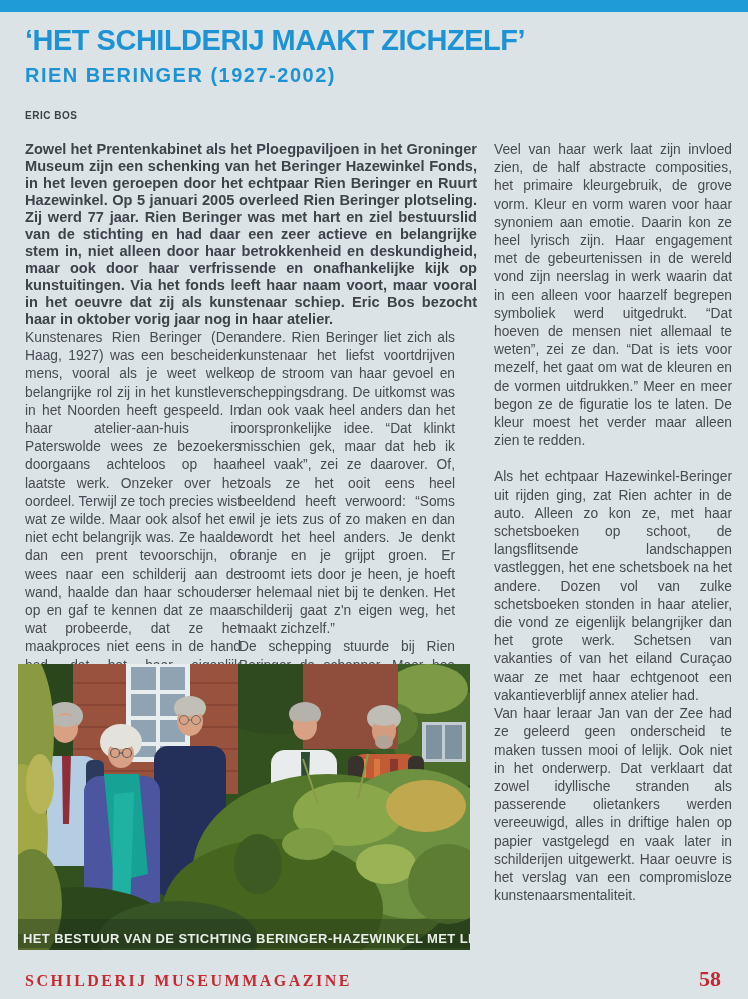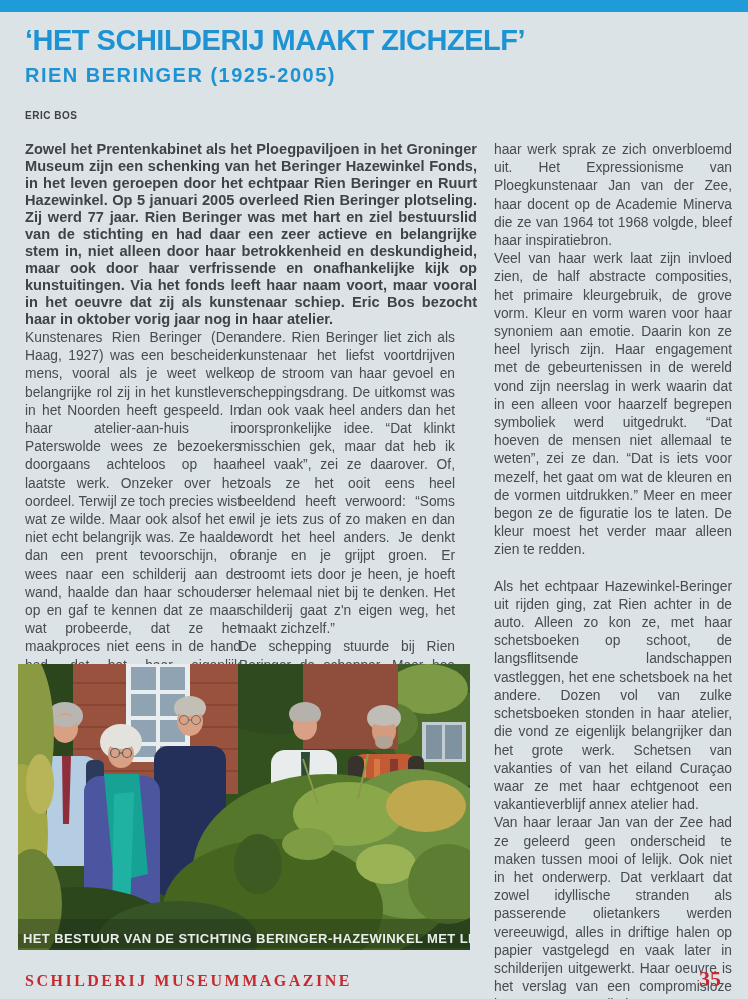--- a/index.html
+++ b/index.html
@@ -67,36 +67,35 @@
   }
 </style>
 </head>
 <body>
 
 <div class="page">
 
   <div class="topbar"></div>
 
   <h1 class="title">‘HET SCHILDERIJ MAAKT ZICHZELF’</h1>
-  <h2 class="subtitle">RIEN BERINGER (1925-2005)</h2>
+  <h2 class="subtitle">RIEN BERINGER (1927-2002)</h2>
   <div class="author">ERIC BOS</div>
 
   <p class="intro">Zowel het Prentenkabinet als het Ploegpaviljoen in het Groninger Museum zijn een schenking van het Beringer Hazewinkel Fonds, in het leven geroepen door het echtpaar Rien Beringer en Ruurt Hazewinkel. Op 5 januari 2005 overleed Rien Beringer plotseling. Zij werd 77 jaar. Rien Beringer was met hart en ziel bestuurslid van de stichting en had daar een zeer actieve en belangrijke stem in, niet alleen door haar betrokkenheid en deskundigheid, maar ook door haar verfrissende en onafhankelijke kijk op kunstuitingen. Via het fonds leeft haar naam voort, maar vooral in het oeuvre dat zij als kunstenaar schiep. Eric Bos bezocht haar in oktober vorig jaar nog in haar atelier.</p>
 
   <div class="col col1">
     <p>Kunstenares Rien Beringer (Den Haag, 1927) was een bescheiden mens, vooral als je weet welke belangrijke rol zij in het kunstleven in het Noorden heeft gespeeld. In haar atelier-aan-huis in Paterswolde wees ze bezoekers doorgaans achteloos op haar laatste werk. Onzeker over het oordeel. Terwijl ze toch precies wist wat ze wilde. Maar ook alsof het er niet echt belangrijk was. Ze haalde dan een prent tevoorschijn, of wees naar een schilderij aan de wand, haalde dan haar schouders op en gaf te kennen dat ze maar wat probeerde, dat ze het maakproces niet eens in de hand had, dat het haar eigenlijk overkwam. De ene keer met een beter resultaat dan de</p>
   </div>
 
   <div class="col col2">
     <p>andere. Rien Beringer liet zich als kunstenaar het liefst voortdrijven op de stroom van haar gevoel en scheppingsdrang. De uitkomst was dan ook vaak heel anders dan het oorspronkelijke idee. “Dat klinkt misschien gek, maar dat heb ik heel vaak”, zei ze daarover. Of, zoals ze het ooit eens heel beeldend heeft verwoord: “Soms wil je iets zus of zo maken en dan wordt het heel anders. Je denkt oranje en je grijpt groen. Er stroomt iets door je heen, je hoeft er helemaal niet bij te denken. Het schilderij gaat z'n eigen weg, het maakt zichzelf.”</p>
     <p>De schepping stuurde bij Rien Beringer de schepper. Maar hoe bescheiden ze zich ook toonde, in</p>
   </div>
 
   <div class="col col3">
-    <p>haar werk sprak ze zich onverbloemd uit. Het Expressionisme van Ploegkunstenaar Jan van der Zee, haar docent op de Academie Minerva die ze van 1964 tot 1968 volgde, bleef haar inspiratiebron.</p>
     <p>Veel van haar werk laat zijn invloed zien, de half abstracte composities, het primaire kleurgebruik, de grove vorm. Kleur en vorm waren voor haar synoniem aan emotie. Daarin kon ze heel lyrisch zijn. Haar engagement met de gebeurtenissen in de wereld vond zijn neerslag in werk waarin dat in een alleen voor haarzelf begrepen symboliek werd uitgedrukt. “Dat hoeven de mensen niet allemaal te weten”, zei ze dan. “Dat is iets voor mezelf, het gaat om wat de kleuren en de vormen uitdrukken.” Meer en meer begon ze de figuratie los te laten. De kleur moest het verder maar alleen zien te redden.</p>
     <p class="gap-before">Als het echtpaar Hazewinkel-Beringer uit rijden ging, zat Rien achter in de auto. Alleen zo kon ze, met haar schetsboeken op schoot, de langsflitsende landschappen vastleggen, het ene schetsboek na het andere. Dozen vol van zulke schetsboeken stonden in haar atelier, die vond ze eigenlijk belangrijker dan het grote werk. Schetsen van vakanties of van het eiland Curaçao waar ze met haar echtgenoot een vakantieverblijf annex atelier had.</p>
     <p>Van haar leraar Jan van der Zee had ze geleerd geen onderscheid te maken tussen mooi of lelijk. Ook niet in het onderwerp. Dat verklaart dat zowel idyllische stranden als passerende olietankers werden vereeuwigd, alles in driftige halen op papier vastgelegd en vaak later in schilderijen uitgewerkt. Haar oeuvre is het verslag van een compromisloze kunstenaarsmentaliteit.</p>
   </div>
 
   <figure class="photo">
     <svg viewBox="0 0 452 286" preserveAspectRatio="none">
 
       <rect x="0" y="0" width="452" height="286" fill="#33511f"></rect>
       <g>
@@ -204,15 +203,15 @@
         <ellipse cx="4" cy="170" rx="26" ry="70" fill="#a3a846"></ellipse>
         <ellipse cx="14" cy="240" rx="30" ry="55" fill="#6d8436"></ellipse>
         <ellipse cx="22" cy="120" rx="14" ry="30" fill="#b8b458"></ellipse>
       </g>
       <rect x="0" y="270" width="452" height="16" fill="rgba(20,35,18,0.25)"></rect>
     </svg>
     <figcaption>HET BESTUUR VAN DE STICHTING BERINGER-HAZEWINKEL MET LINKS VOOR RIEN BERINGER</figcaption>
   </figure>
 
   <div class="footer-mag">SCHILDERIJ MUSEUMMAGAZINE</div>
-  <div class="footer-num">35</div>
+  <div class="footer-num">58</div>
 
 </div>
 
 </body></html>

